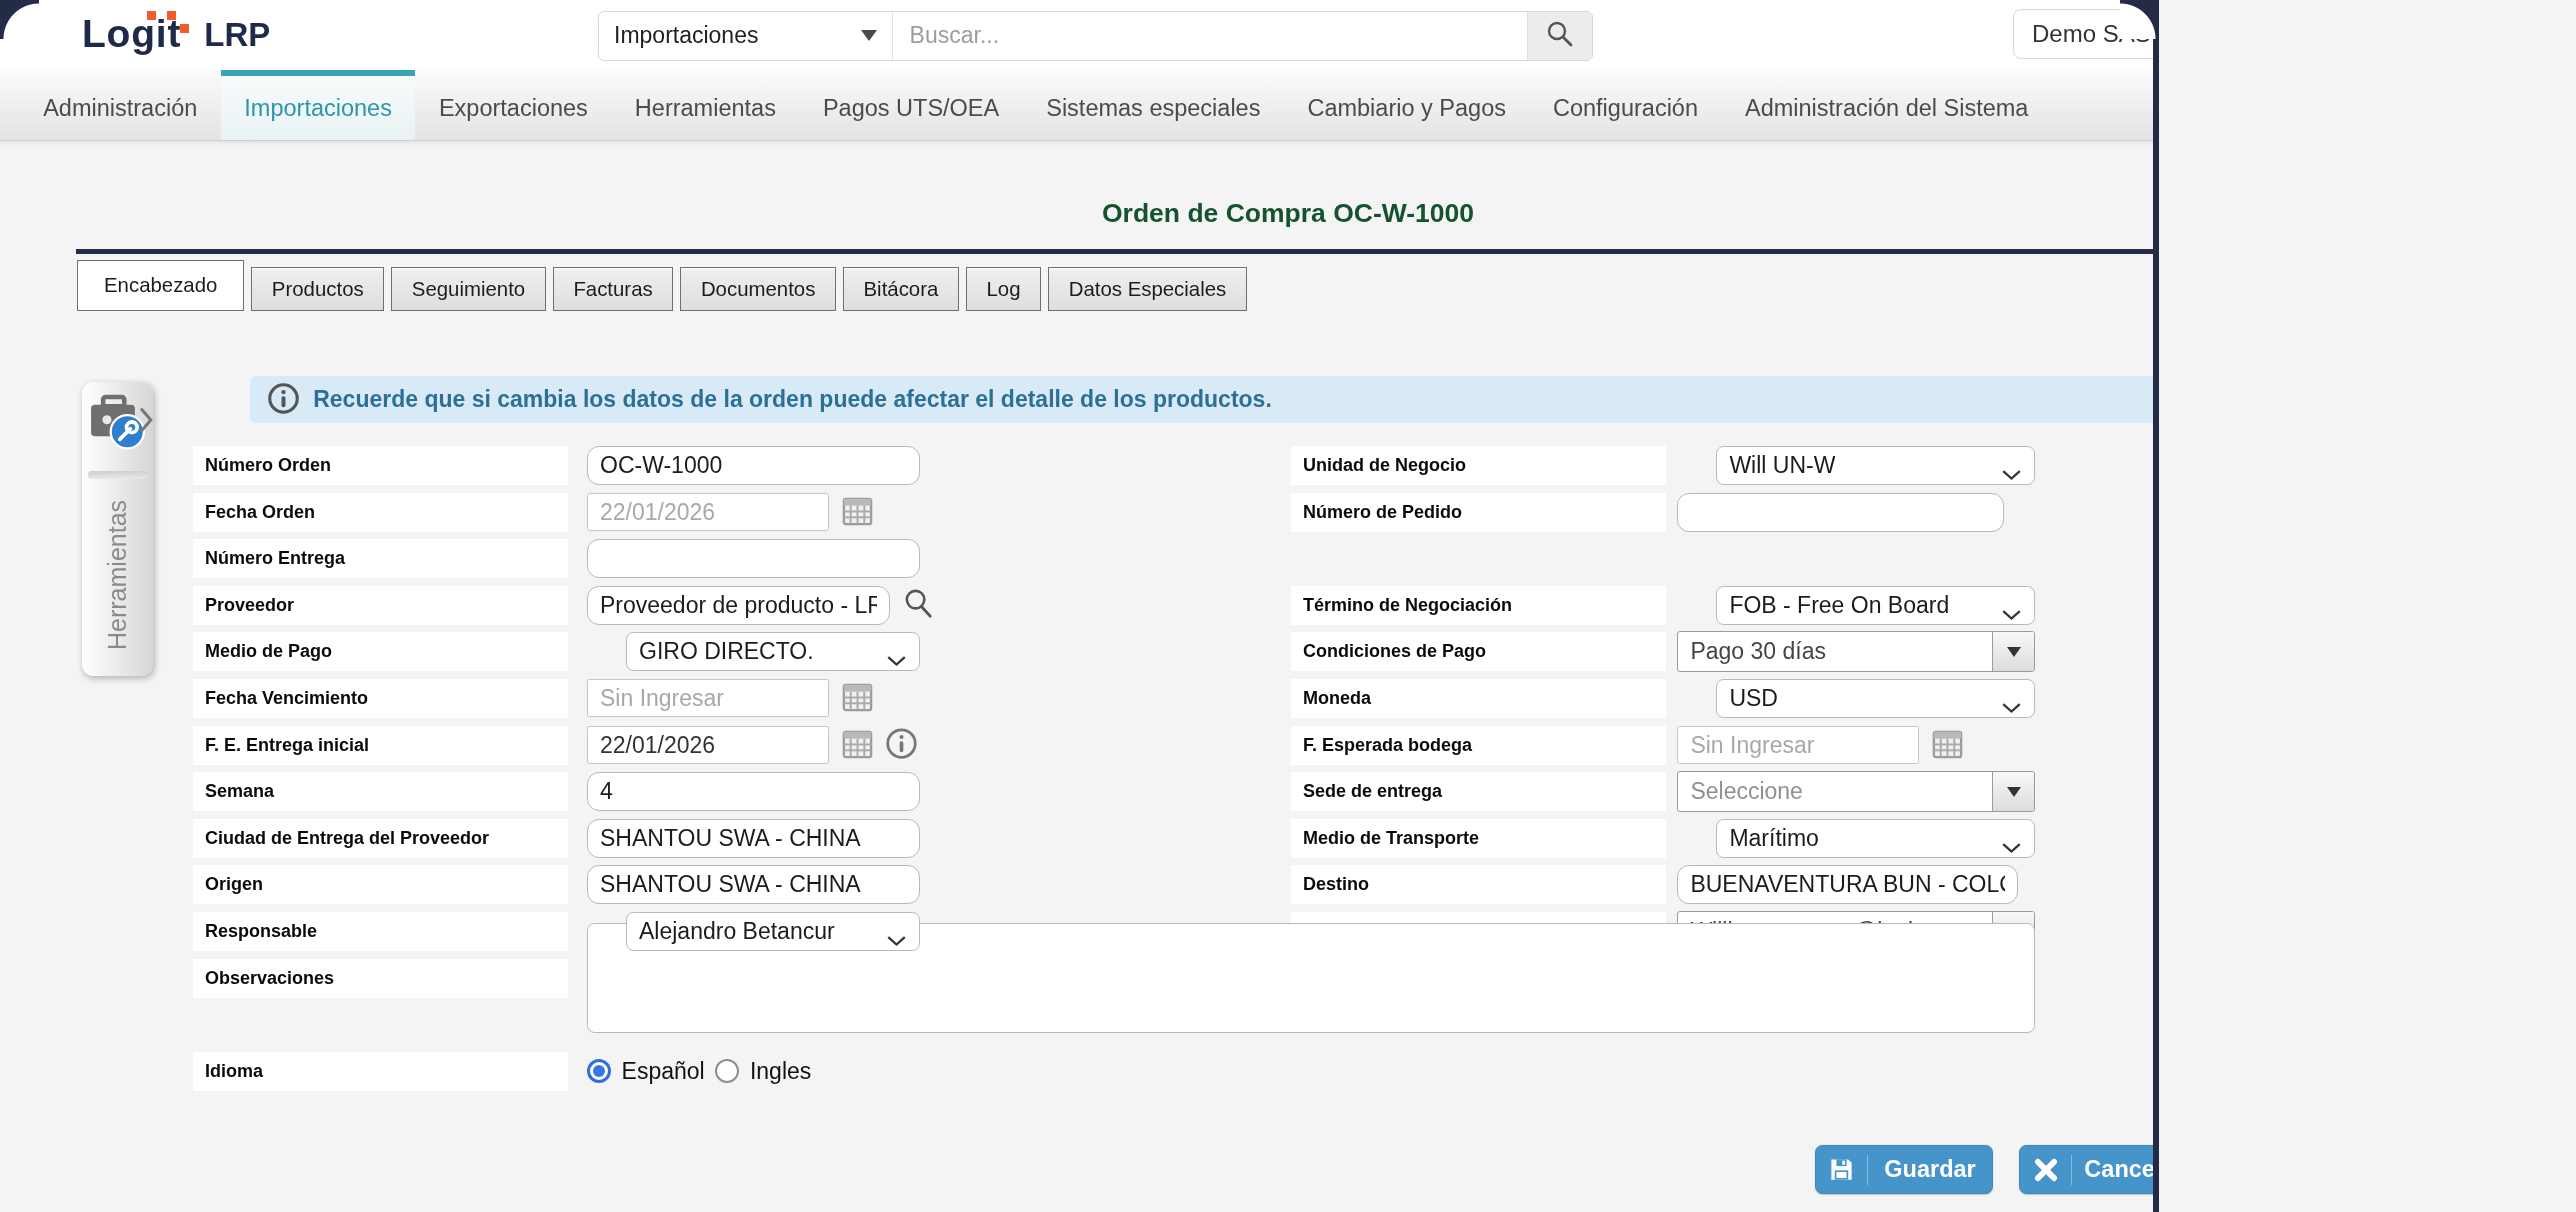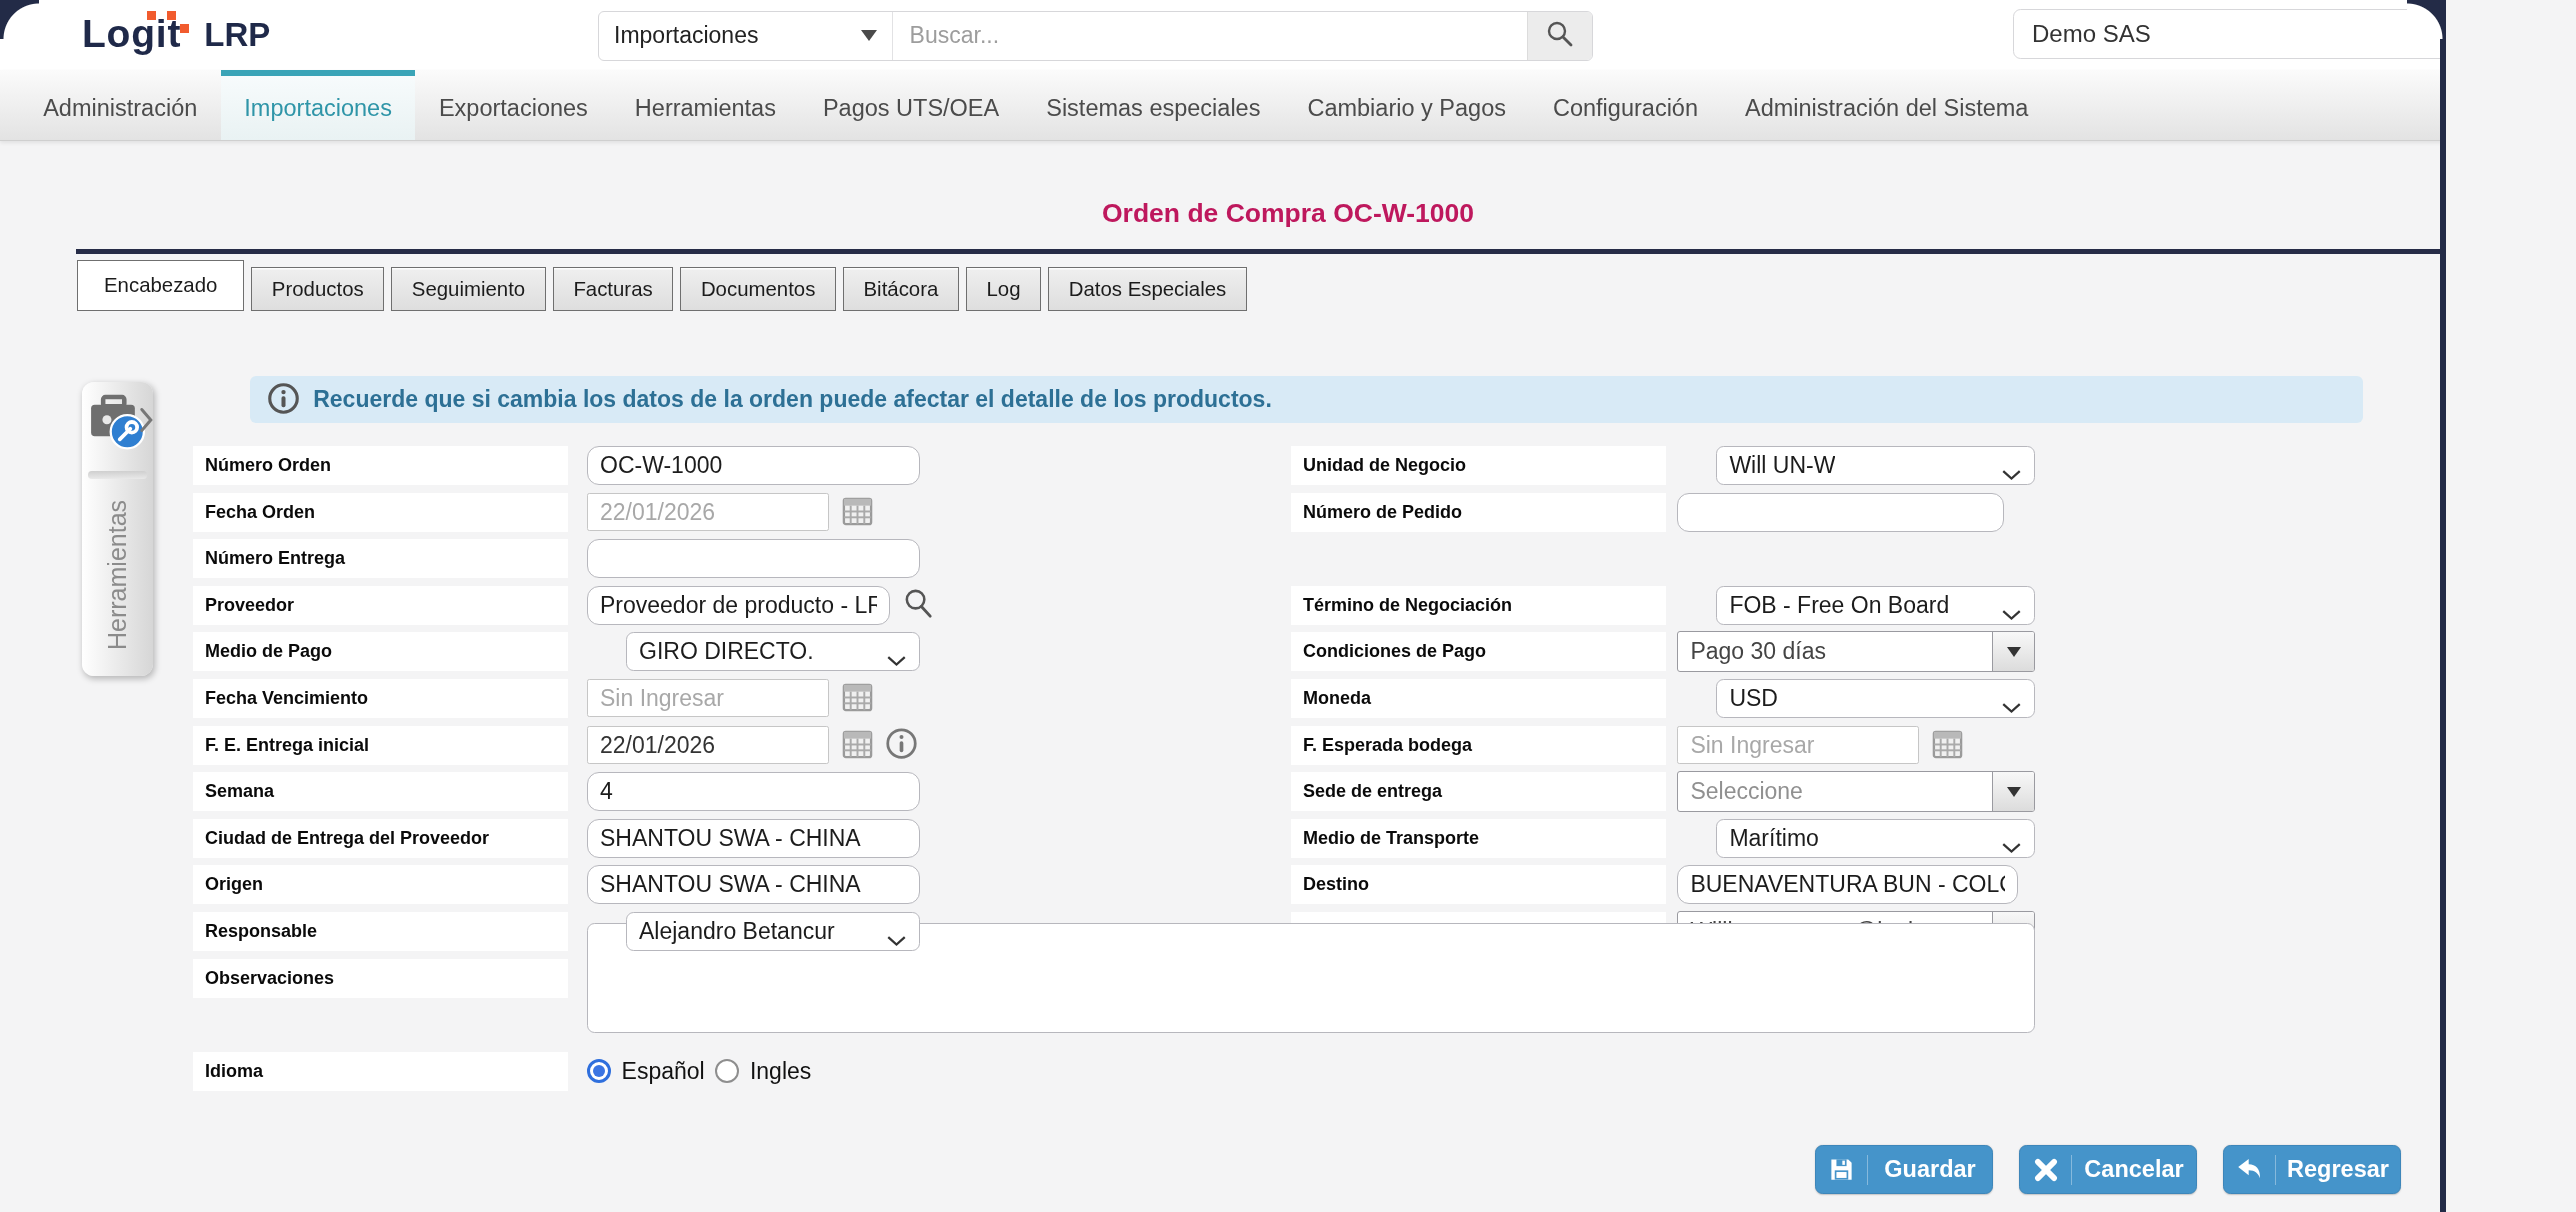--- a/index.html
+++ b/index.html
@@ -1,17 +1,17 @@
 <!DOCTYPE html>
 <html style="font-size:12px"><head>
 <meta charset="utf-8">
 <style>
   html,body{margin:0;padding:0;}
   body{font-family:"Liberation Sans", sans-serif; background:#f4f4f5;}
-  .stage{position:relative;width:2446px;height:1212px;overflow:hidden;background:#f4f4f5;}
+  .stage{position:relative;width:2159px;height:1212px;overflow:hidden;background:#f4f4f5;}
 
   
   .topbar{position:absolute;left:0;top:0;width:2576px;height:70px;background:#ffffff;}
   .corner{position:absolute;top:0;width:39px;height:39px;z-index:50;}
   .corner.tl{left:0;background:radial-gradient(circle at 100% 100%, #ffffff 0, #ffffff 35px, #232b47 36px);}
   .corner.tr{right:0;background:radial-gradient(circle at 0% 100%, #ffffff 0, #ffffff 35px, #232b47 36px);}
   .edge-right{position:absolute;right:0;top:0;width:6px;height:1212px;background:#232b47;z-index:40;}
 
   .logo{position:absolute;left:82px;top:13.6px;display:flex;align-items:flex-end;}
   .logo-word{position:relative;font-size:39px;font-weight:800;color:#1f2949;letter-spacing:0.8px;line-height:39px;}
@@ -32,21 +32,21 @@
   .companysel{position:absolute;left:2013px;top:9px;width:490px;height:50px;border:1.5px solid #d7d7da;border-radius:7.6px;background:#fff;display:flex;align-items:center;justify-content:space-between;padding:0 18px;box-sizing:border-box;cursor:pointer;}
   .companysel span{font-size:24px;color:#333;}
   .avatar{position:absolute;left:2508px;top:9.8px;width:50px;height:50px;border-radius:50%;background:#e5684f;color:#fff;display:flex;align-items:center;justify-content:center;font-size:22px;font-weight:700;}
 
   
   .navbar{position:absolute;left:0;top:70px;width:2576px;height:71px;background:linear-gradient(#fbfbfb,#e3e3e3);border-bottom:1.5px solid #cfcfcf;box-shadow:0 2.3px 3.8px rgba(0,0,0,0.08);display:flex;align-items:stretch;padding-left:19.7px;box-sizing:border-box;z-index:5;}
   .navitem{display:flex;align-items:center;padding:0 23.5px;font-size:23.5px;color:#4b4b4b;cursor:pointer;border-top:6px solid transparent;box-sizing:border-box;}
   .navitem.active{color:#2f95a8;border-top:6px solid #3aa4b7;background:linear-gradient(#f7fbfc,#e9f2f3);}
 
   
-  .pagetitle{position:absolute;left:0;top:198px;width:2576px;text-align:center;font-size:26.5px;font-weight:700;color:#be185d;}
+  .pagetitle{position:absolute;left:0;top:198px;width:2576px;text-align:center;font-size:26.5px;font-weight:700;color:#14532d;}
   .titlerule{position:absolute;left:76px;top:249px;width:2449px;height:5.3px;background:#262c47;}
 
   
   .tabstrip{position:absolute;left:77px;top:260px;display:flex;align-items:flex-end;height:51px;}
   .tab{height:44px;box-sizing:border-box;background:linear-gradient(#efefef,#dedede);border:1.5px solid #6f6f6f;box-shadow:inset 0 1.5px 0 #fdfdfd;display:flex;align-items:center;padding:0 19.7px;margin-right:6.8px;font-size:20.4px;color:#1c1c1c;cursor:pointer;}
   .tab.active{height:51px;background:#ffffff;box-shadow:none;padding:0 26px;}
 
   
   .notice{position:absolute;left:250px;top:376px;width:2113px;height:47px;background:#d8eaf6;border-radius:6px;display:flex;align-items:center;gap:13.6px;padding-left:16.6px;box-sizing:border-box;}
   .notice-text{font-size:23px;font-weight:700;color:#2d7095;}

